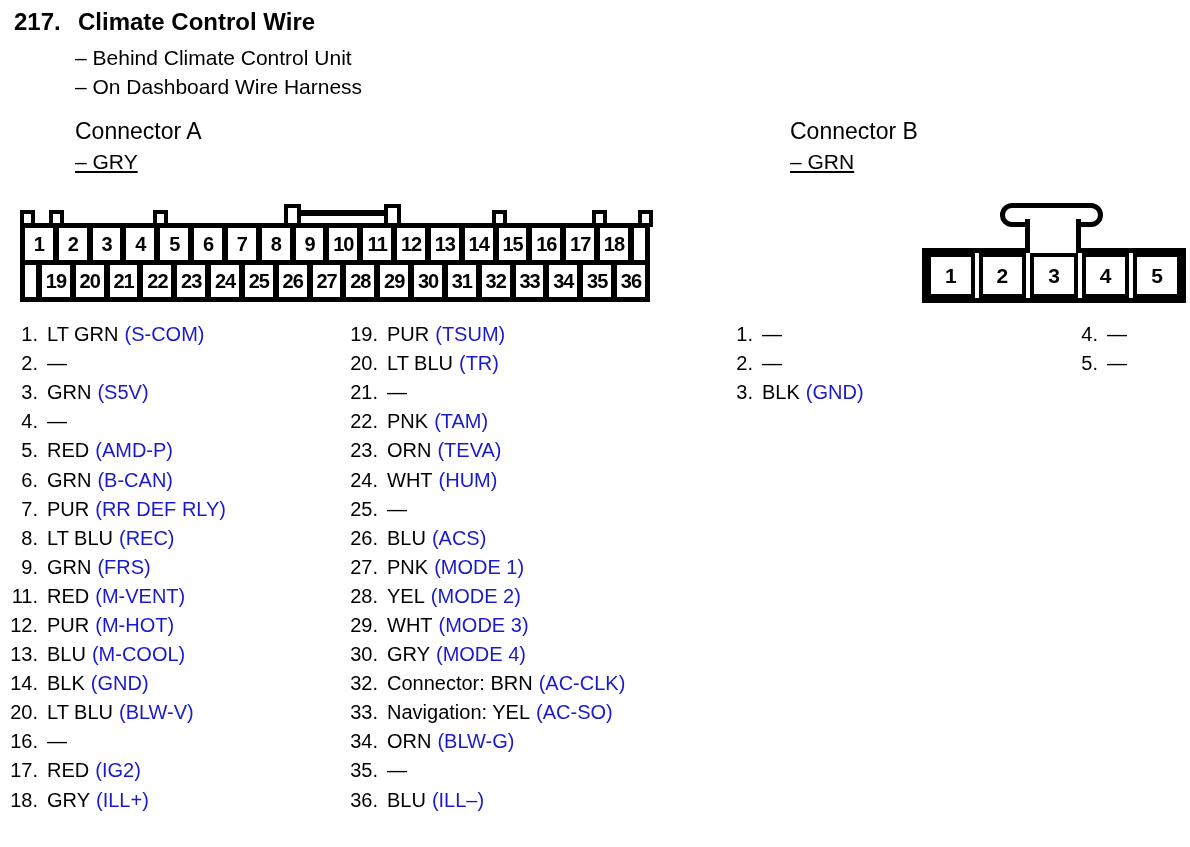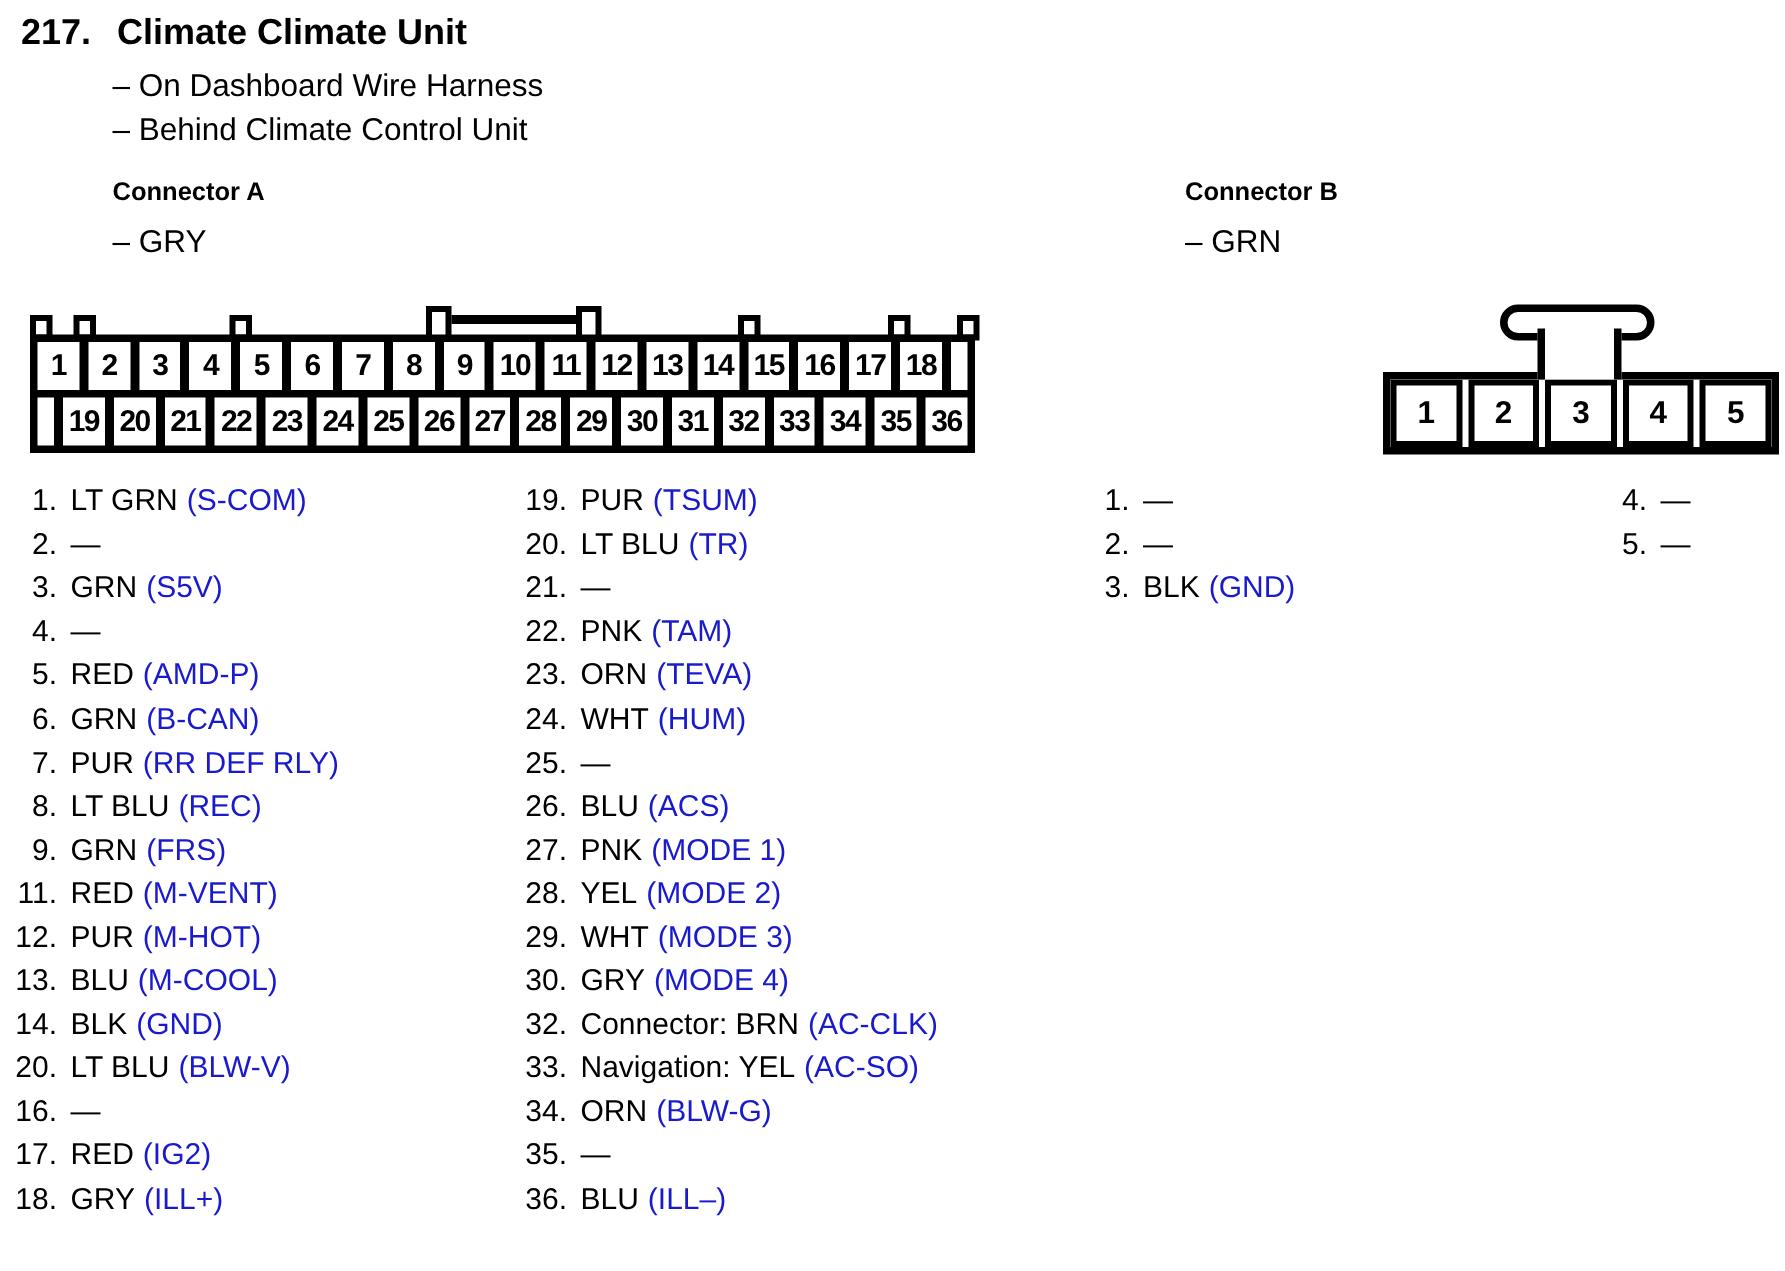--- a/index.html
+++ b/index.html
@@ -4,22 +4,22 @@
 <style>
   html,body { margin:0; padding:0; background:#fff; }
   .page {
     position:relative; width:1190px; height:847px; background:#ffffff;
     font-family:"Liberation Sans", sans-serif; color:#000; overflow:hidden;
   }
   
   .header { position:absolute; left:14px; top:8px; font-weight:bold; font-size:24px; white-space:nowrap; }
   .idx { display:inline-block; width:64px; }
   .notes { position:absolute; left:75px; top:43px; font-size:21px; line-height:29px; white-space:nowrap; }
-  .conn-label { position:absolute; top:118px; font-size:17px; font-weight:bold; white-space:nowrap; }
-  .conn-sub { position:absolute; top:150px; font-size:21px; white-space:nowrap; }
+  .conn-label { position:absolute; top:118px; font-size:23px; font-weight:normal; white-space:nowrap; }
+  .conn-sub { position:absolute; top:150px; font-size:21px; white-space:nowrap;text-decoration:underline; }
 
   
   .connA { position:absolute; left:20px; top:198px; width:630px; height:104px; }
   .a-body {
     position:absolute; left:0; top:25px; width:630px; height:79px;
     background:#000; box-sizing:border-box; padding:5px;
     display:flex; flex-direction:column; gap:5px; z-index:3;
   }
   .a-row { flex:1; display:flex; gap:6px; }
   .cellA {
@@ -67,26 +67,26 @@
   .pin-row { display:flex; align-items:center; height:29.1px; white-space:nowrap; }
   .pin-num { flex:none; width:38px; text-align:right; margin-right:9px; }
   .sig { color:var(--sig, #1a1acd); margin-left:6px; }
 </style>
 </head>
 <body>
 
 <div class="page">
 
   <div class="header">
-    <span class="idx">217.</span><span>Climate Climate Unit</span>
+    <span class="idx">217.</span><span>Climate Control Wire</span>
   </div>
 
   <div class="notes">
+    <div>– Behind Climate Control Unit</div>
     <div>– On Dashboard Wire Harness</div>
-    <div>– Behind Climate Control Unit</div>
   </div>
 
   <div class="conn-label" style="left:75px">Connector A</div>
   <div class="conn-sub" style="left:75px">– GRY</div>
 
   <div class="conn-label" style="left:790px">Connector B</div>
   <div class="conn-sub" style="left:790px">– GRN</div>
 
   <div class="connA">
     <div class="bump" style="left:0px"></div>

